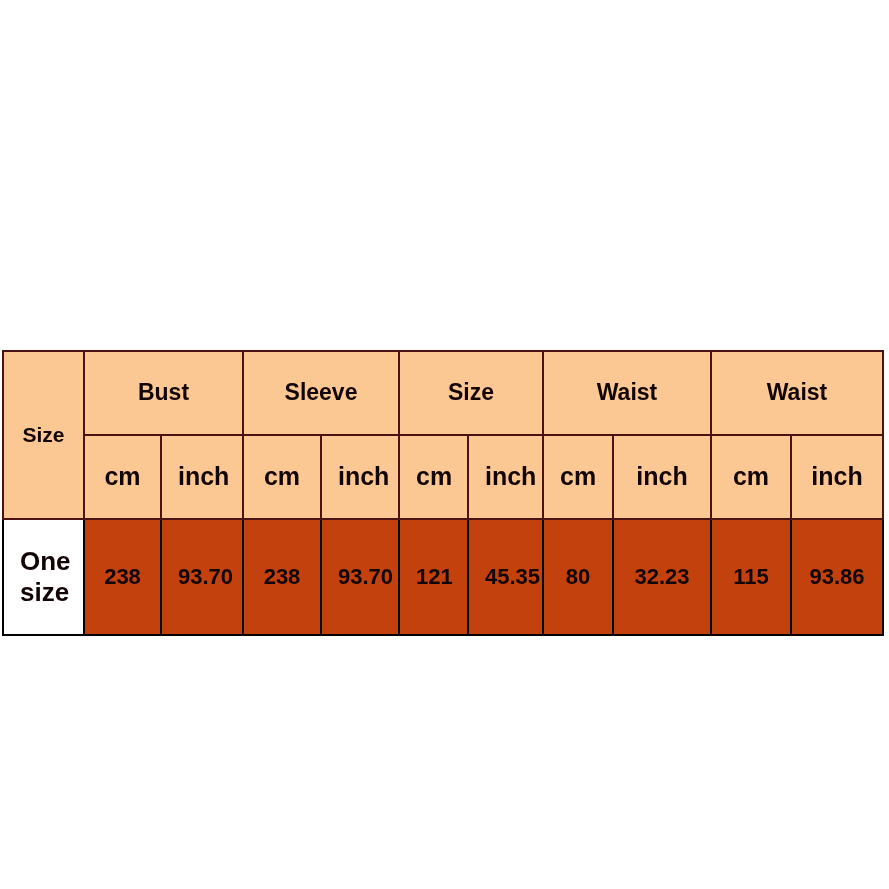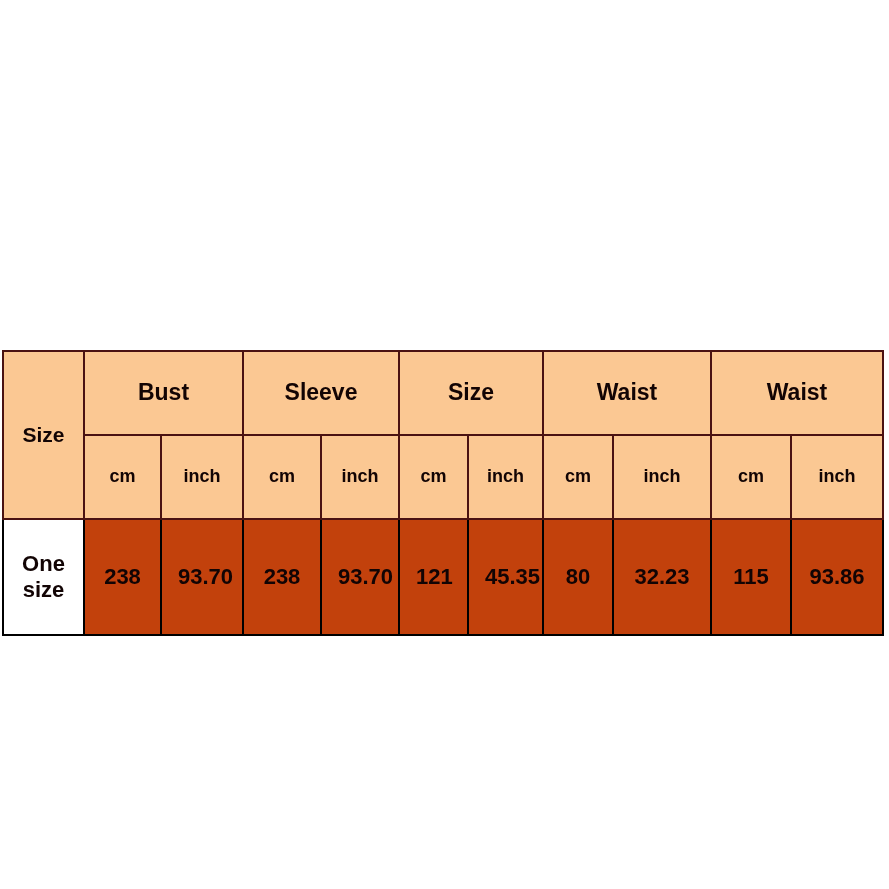--- a/index.html
+++ b/index.html
@@ -43,40 +43,40 @@
   
   td.hdr {
     background: #fbc893;
   }
   td.group-name {
     height: 50px;
     font-size: 23px;
   }
   td.unit {
     height: 50px;
-    font-size: 18px;
+    font-size: 25px;
   }
   td.size-label {
     height: 100px;
     font-size: 21px;
     padding-top: 28px;
     vertical-align: middle;
   }
 
   
   td.data {
     background: #c2410c;
     height: 82px;
     font-size: 22px;
     border-color: #000000;
   }
   td.row-label {
     background: #ffffff;
     height: 82px;
-    font-size: 22px;
+    font-size: 26px;
     border-color: #000000;
     line-height: 1.55;
   }
 
   
   tr.data-row td { border-color: #000000; }
   
   td.group-name, td.unit, td.size-label { border-left-color: #3d0f0f; border-right-color: #3d0f0f; }
 </style>
 </head>

